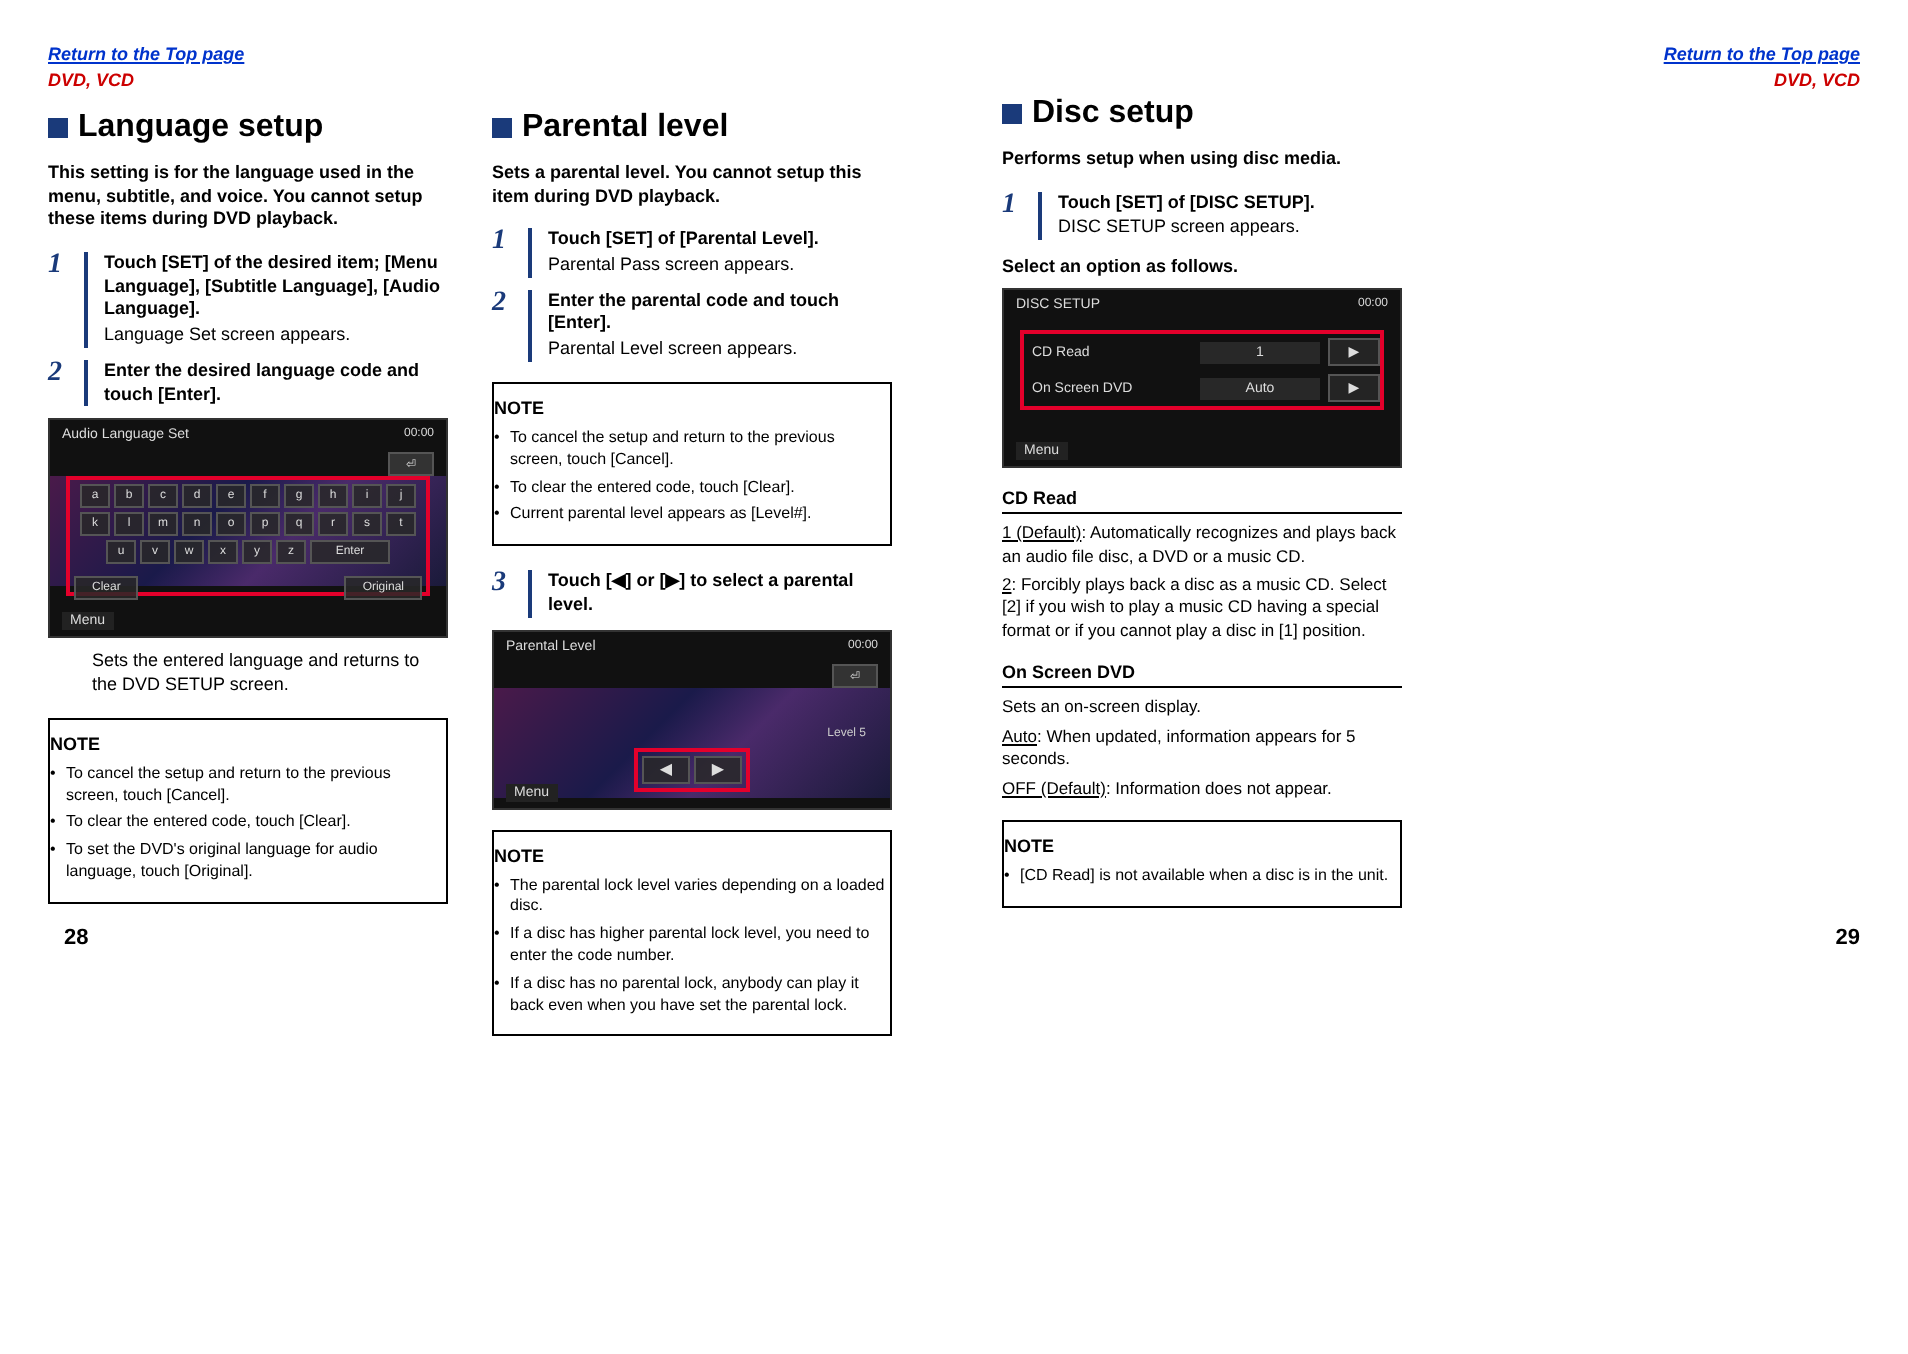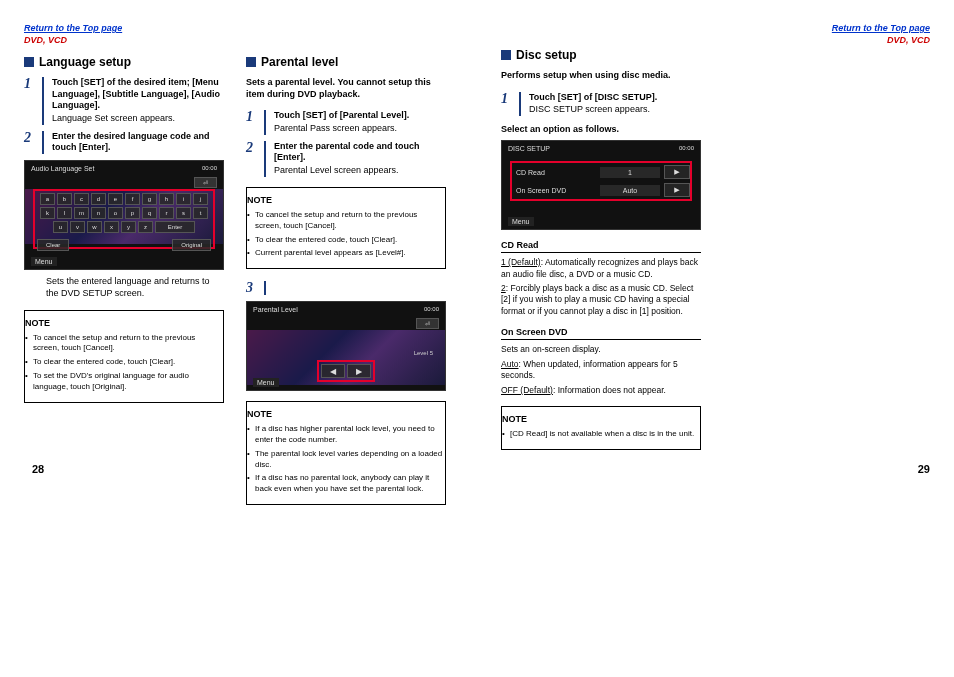--- a/index.html
+++ b/index.html
@@ -5,21 +5,21 @@
   * { box-sizing: border-box; margin: 0; padding: 0; }
   body { font-family: Arial, Helvetica, sans-serif; font-size: 10px; color: #000; background: #fff; width: 954px; height: 677px; position: relative; }
   .page { width: 477px; height: 489px; float: left; padding: 22px 24px 18px 24px; position: relative; }
   .top-link { color: #0033cc; font-style: italic; font-weight: bold; font-size: 9px; text-decoration: underline; }
   .top-link-right { position: absolute; right: 24px; top: 22px; text-align: right; }
   .section-tag { color: #c00; font-style: italic; font-weight: bold; font-size: 9px; margin-top: 2px; }
   .columns { display: flex; gap: 22px; margin-top: 10px; }
   .col { width: 200px; }
   .section-head { display: flex; align-items: center; gap: 5px; margin-bottom: 8px; }
   .blue-box { width: 10px; height: 10px; background: #1a3a7a; }
-  .section-title { font-weight: bold; font-size: 12px; }
+  .section-title { font-weight: bold; font-size: 16px; }
   .intro { font-weight: bold; font-size: 9px; line-height: 1.3; margin-bottom: 10px; }
   .step { display: flex; gap: 6px; margin-bottom: 6px; }
   .step-num { font-family: Georgia, serif; font-style: italic; font-weight: bold; font-size: 14px; color: #1a3a7a; width: 12px; flex-shrink: 0; line-height: 1; }
   .step-bar { width: 2px; background: #1a3a7a; flex-shrink: 0; margin-right: 2px; }
   .step-body { flex: 1; font-size: 9px; line-height: 1.3; }
   .step-body .main { font-weight: bold; }
   .step-body .sub { font-weight: normal; margin-top: 1px; }
   .screenshot { width: 100%; height: 110px; background: #111; border: 1px solid #333; position: relative; margin: 6px 0; font-size: 7px; color: #ddd; overflow: hidden; }
   .screenshot.short { height: 90px; }
   .sh-title { position: absolute; top: 4px; left: 6px; }
@@ -64,20 +64,21 @@
   <a class="top-link">Return to the Top page</a>
   <div class="section-tag">DVD, VCD</div>
 
   <div class="columns">
 
     <div class="col">
       <div class="section-head">
         <div class="blue-box"></div>
         <div class="section-title">Language setup</div>
       </div>
+      <div class="intro">This setting is for the language used in the menu, subtitle, and voice. You cannot setup these items during DVD playback.</div>
 
       <div class="step">
         <div class="step-num">1</div>
         <div class="step-bar"></div>
         <div class="step-body">
           <div class="main">Touch [SET] of the desired item; [Menu Language], [Subtitle Language], [Audio Language].</div>
           <div class="sub">Language Set screen appears.</div>
         </div>
       </div>
 
@@ -178,40 +179,43 @@
         <ul>
           <li>To cancel the setup and return to the previous screen, touch [Cancel].</li>
           <li>To clear the entered code, touch [Clear].</li>
           <li>Current parental level appears as [Level#].</li>
         </ul>
       </div>
 
       <div class="step" style="margin-top:12px">
         <div class="step-num">3</div>
           <div class="step-bar"></div>
+        <div class="step-body">
+            <div class="main">Touch [◀] or [▶] to select a parental level.</div>
+          </div>
       </div>
 
       <div class="screenshot short">
         <div class="sh-title">Parental Level</div>
         <div class="sh-time">00:00</div>
         <div class="sh-back">⏎</div>
         <div class="sh-gradient"></div>
         <div class="level-text">Level 5</div>
         <div class="arrows">
           <div class="arrow-btn">◀</div>
           <div class="arrow-btn">▶</div>
         </div>
         <div class="sh-menu">Menu</div>
       </div>
 
       <div class="note-box">
         <div class="note-head">NOTE</div>
         <ul>
+          <li>The parental lock level varies depending on a loaded disc.</li>
           <li>If a disc has higher parental lock level, you need to enter the code number.</li>
-          <li>The parental lock level varies depending on a loaded disc.</li>
           <li>If a disc has no parental lock, anybody can play it back even when you have set the parental lock.</li>
         </ul>
       </div>
     </div>
   </div>
 
   <div class="page-num left">28</div>
 </div>
 
 <div class="page">

